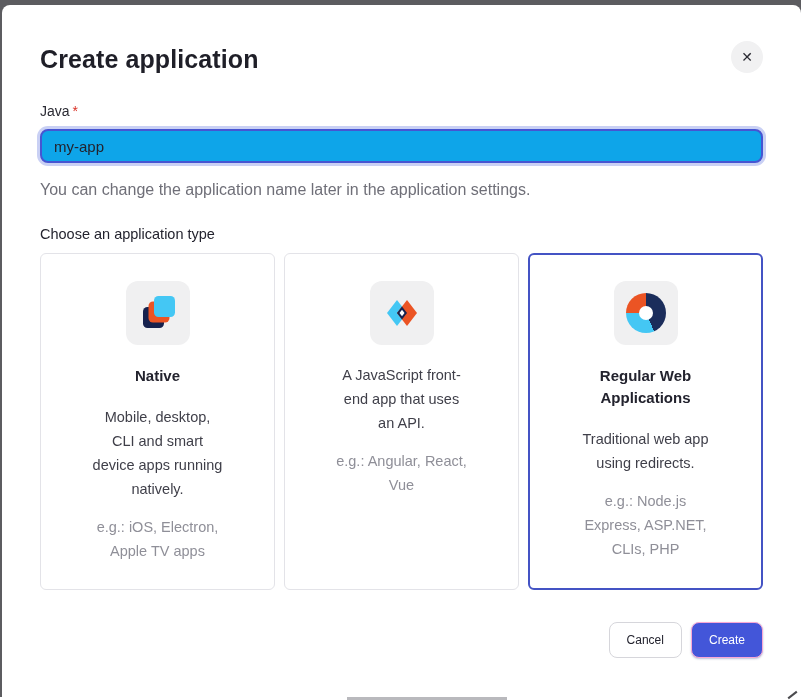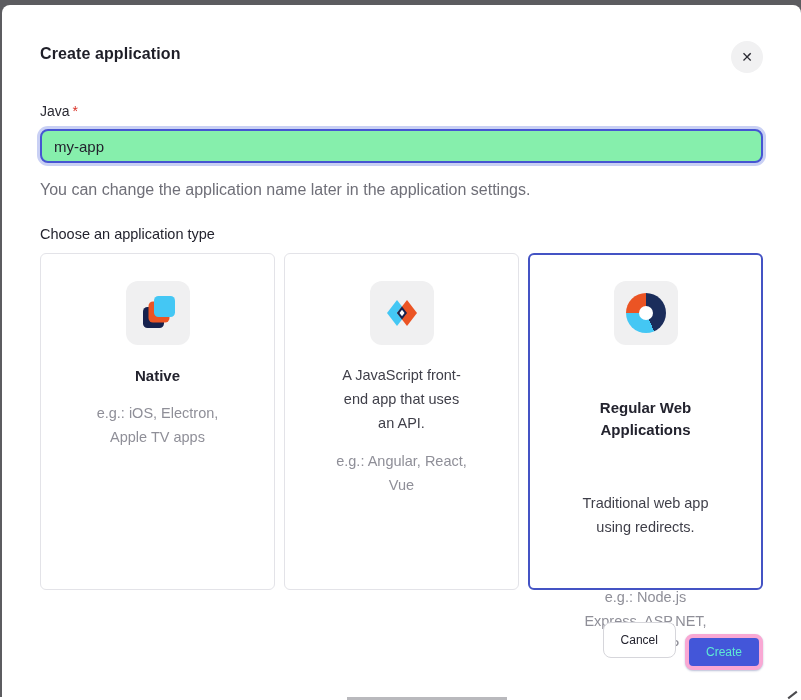--- a/index.html
+++ b/index.html
@@ -10,58 +10,58 @@
     background:#ffffff; overflow:hidden;
   }
   .edge-top { position:absolute; top:0; left:0; right:0; height:14px; background:#5c5c60; }
   .edge-left { position:absolute; top:0; left:0; width:2px; height:697px; background:#5c5c60; }
   .modal {
     position:absolute; top:5px; left:2px; right:0; bottom:3px;
     background:#ffffff; border-radius:8px 8px 0 0;
   }
   .dialog-title {
     position:absolute; left:38px; top:40px;
-    font-size:16px; font-weight:700; color:#1f1f28; letter-spacing:.1px;
+    font-size:25px; font-weight:700; color:#1f1f28; letter-spacing:.1px;
   }
   .close-btn {
     position:absolute; right:38px; top:36px; width:32px; height:32px;
     border:none; border-radius:50%; background:#f1f1f2; cursor:pointer;
     display:flex; align-items:center; justify-content:center;
   }
   .close-btn span { font-size:14px; color:#2b2b33; line-height:1; }
   .field-label {
     position:absolute; left:38px; top:98px;
     font-size:14px; color:#2a2a33; font-weight:500;
   }
   .required { color:#d93025; margin-left:3px; }
   .name-input {
     position:absolute; left:38px; right:38px; top:124px; height:34px;
     border:2px solid #4655d2; border-radius:8px;
     box-shadow:0 0 0 3px #c9d0f4;
     padding:0 12px; font-size:15px; color:#23232e;
-    font-family:"Liberation Sans", sans-serif; outline:none; background:#86efac;
+    font-family:"Liberation Sans", sans-serif; outline:none; background:#0ea5e9;
   }
   .helper-text {
     position:absolute; left:38px; top:176px;
     font-size:16px; color:#6f6f78;
   }
   .section-label {
     position:absolute; left:38px; top:221px;
     font-size:14.5px; color:#23232e; font-weight:500;
   }
   .cards {
     position:absolute; left:38px; right:38px; top:248px; height:337px;
     display:flex; gap:9px;
   }
   .card {
     flex:1; background:#fff; border:1px solid #e3e3e8; border-radius:6px;
     display:flex; flex-direction:column; align-items:center;
     padding:27px 10px 0; text-align:center; cursor:pointer;
   }
-  .card.selected { border:2px solid #4453c4; padding:26px 9px 0;gap:32px; }
+  .card.selected { border:2px solid #4453c4; padding:26px 9px 0; }
   .icon-box {
     width:64px; height:64px; border-radius:12px; background:#f0f0f1;
     display:flex; align-items:center; justify-content:center; flex:0 0 auto;
   }
   .card-title {
     margin-top:20px; font-size:15px; font-weight:600; color:#23232e;
     line-height:22px; max-width:116px;
   }
   .card-desc {
     margin-top:18px; font-size:14.5px; color:#3f3f49;
@@ -77,21 +77,21 @@
   }
   .swirl::after { content:""; position:absolute; inset:13px; background:#ffffff; border-radius:50%; }
   .footer {
     position:absolute; right:38px; top:617px; display:flex; gap:9px;
   }
   .btn {
     height:36px; border-radius:8px; font-size:12px; font-weight:500;
     padding:0 17px; cursor:pointer; font-family:"Liberation Sans", sans-serif;
   }
   .btn-cancel { background:#fff; border:1px solid #d6d6db; color:#23232e; }
-  .btn-create { background:#4356d9; border:4px solid #f9a8d4; color:#5eead4; box-shadow:0 1px 2px rgba(30,40,120,.3);margin-top:12px; }
+  .btn-create { background:#4356d9; border:1px solid #f9a8d4; color:#ffffff; box-shadow:0 1px 2px rgba(30,40,120,.3); }
   .bg-scroll-strip { position:absolute; left:347px; bottom:0; width:160px; height:3px; background:#b9b9bd; }
   .corner-mark { position:absolute; right:3px; bottom:4px; width:11px; height:2px; background:#4a4a4e; transform:rotate(-38deg); }
 </style>
 </head>
 <body>
 
 <div class="screen">
   <div class="edge-top"></div>
   <div class="edge-left"></div>
 
@@ -115,20 +115,21 @@
 
       <div class="card">
         <div class="icon-box">
           <svg width="40" height="40" viewBox="0 0 40 40">
             <rect x="5" y="14" width="21" height="21" rx="4.5" fill="#16214d"></rect>
             <rect x="10.5" y="8.5" width="21" height="21" rx="4.5" fill="#eb5424"></rect>
             <rect x="16" y="3" width="21" height="21" rx="4.5" fill="#44c7f4"></rect>
           </svg>
         </div>
         <div class="card-title">Native</div>
+        <div class="card-desc">Mobile, desktop, CLI and smart device apps running natively.</div>
         <div class="card-example">e.g.: iOS, Electron, Apple TV apps</div>
       </div>
 
       <div class="card">
         <div class="icon-box">
           <svg width="40" height="40" viewBox="0 0 40 40">
             <polygon points="5,20 15,7 25,20 15,33" fill="#44c7f4"></polygon>
             <polygon points="15,20 25,7 35,20 25,33" fill="#eb5424"></polygon>
             <polygon points="15,20 20,13.5 25,20 20,26.5" fill="#16214d"></polygon>
             <polygon points="17.5,20 20,16.8 22.5,20 20,23.2" fill="#ffffff"></polygon>

